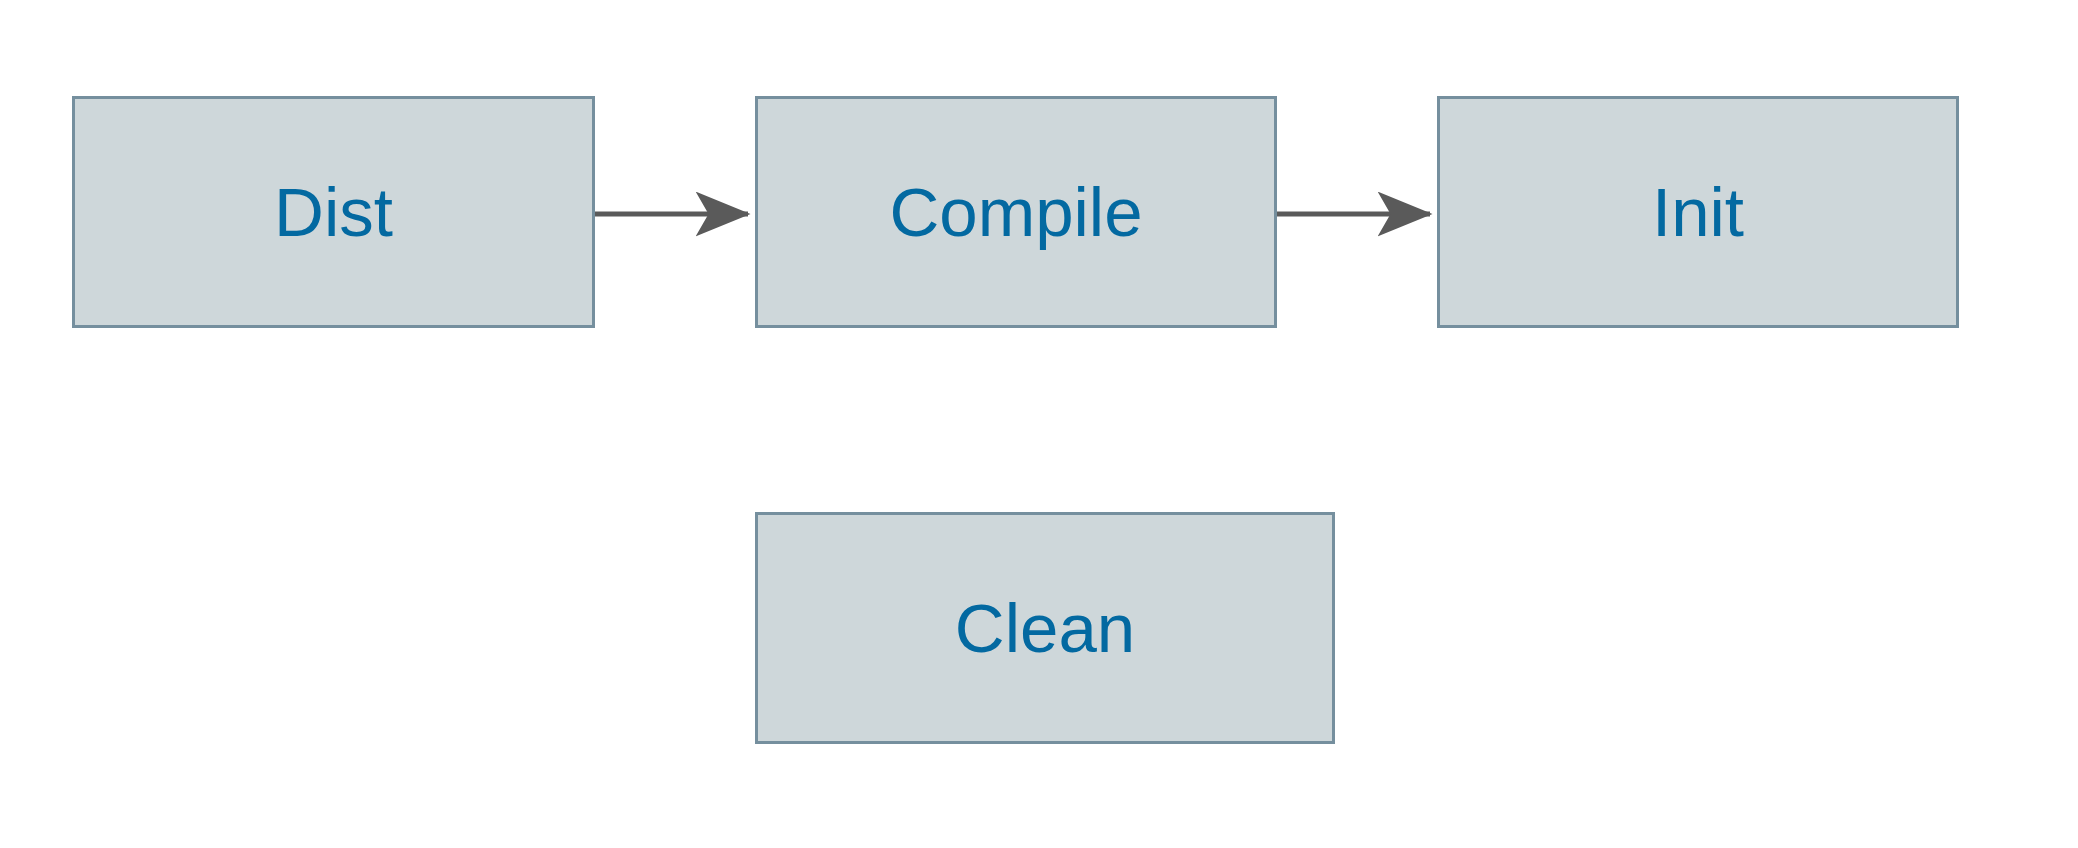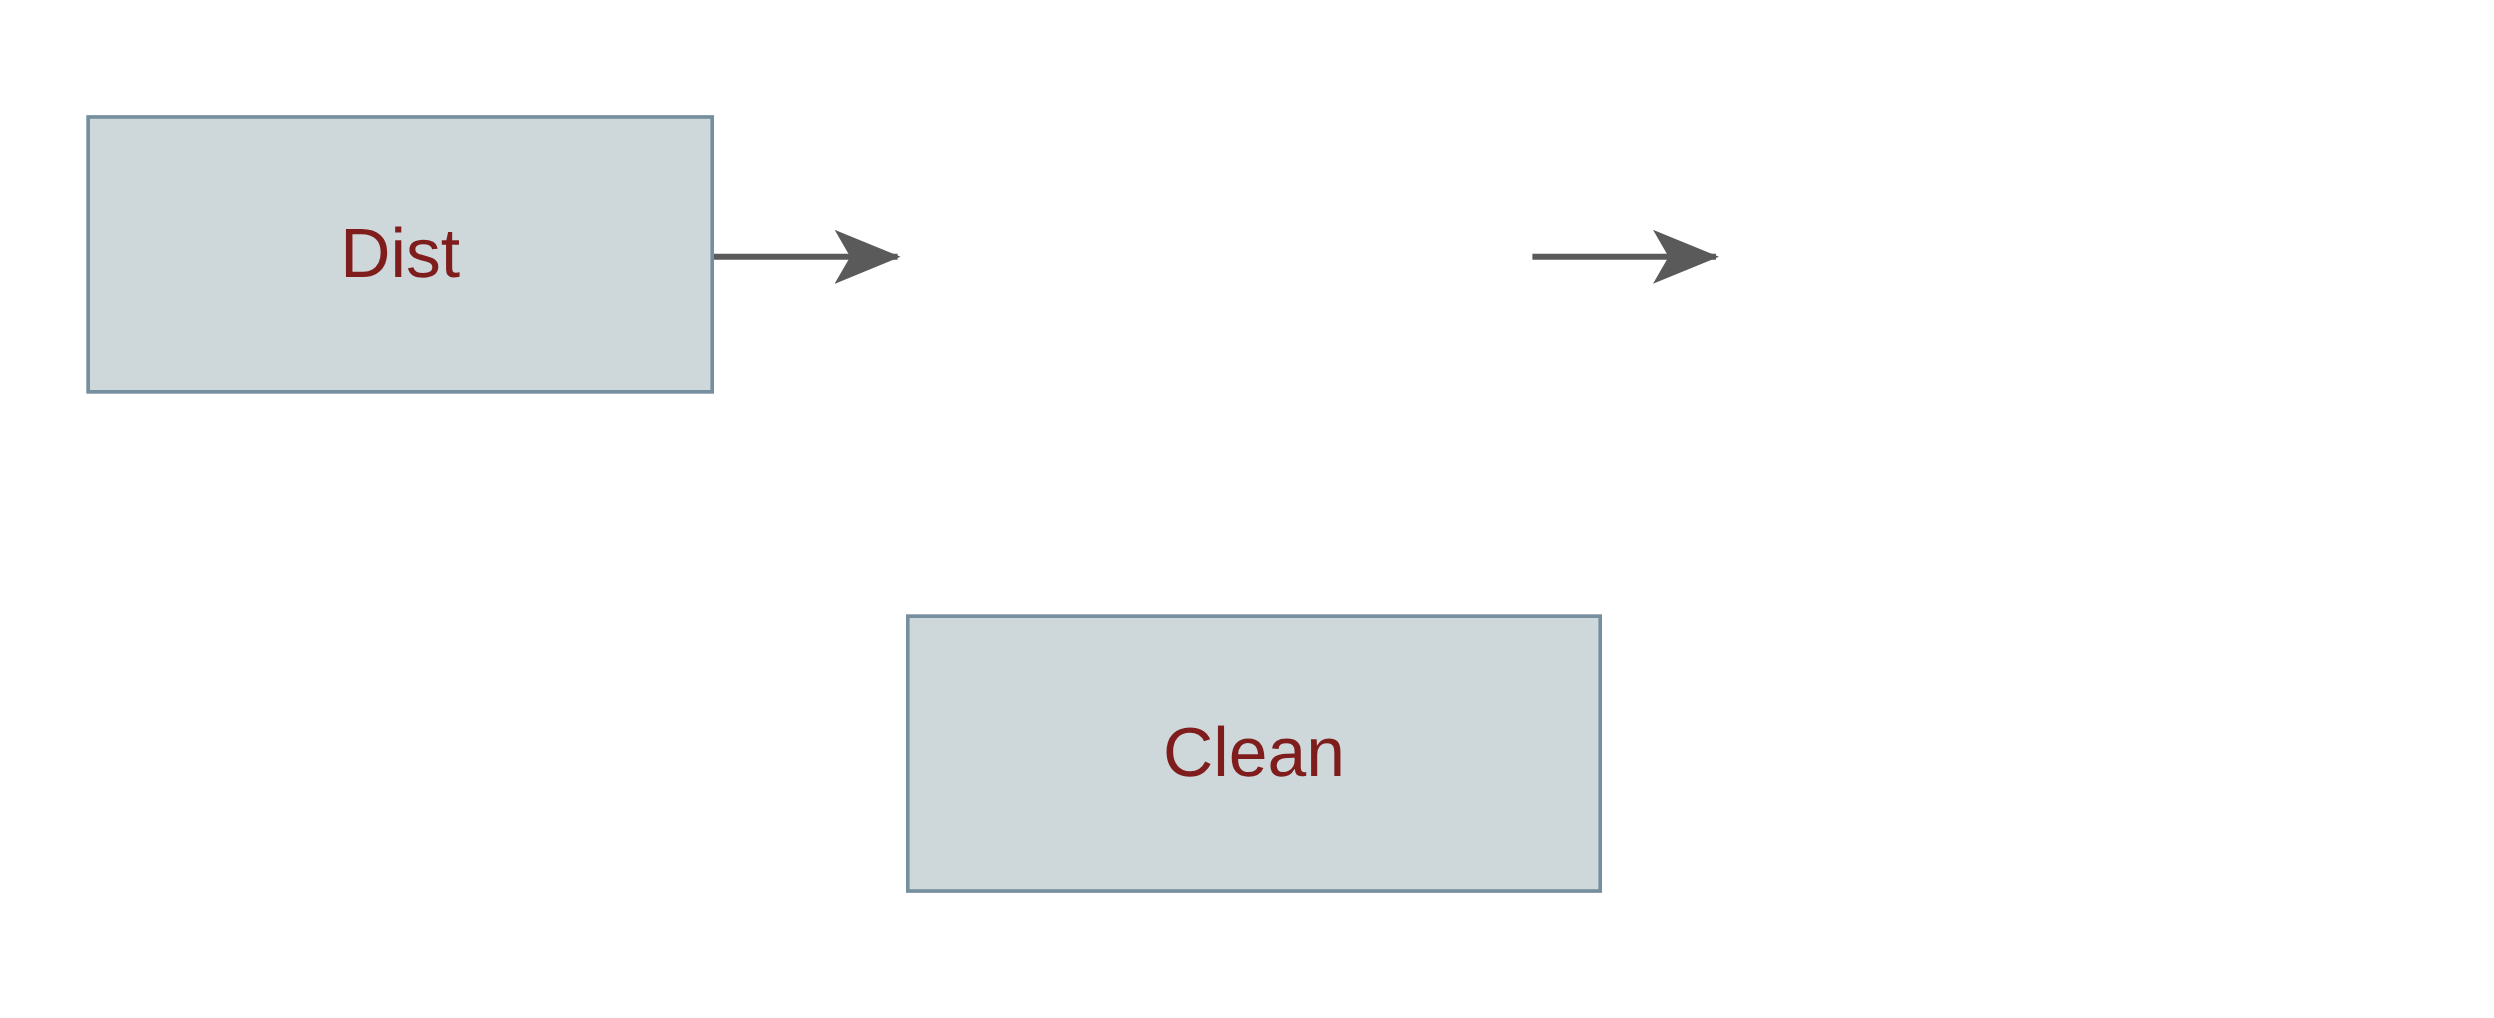--- a/index.html
+++ b/index.html
@@ -18,22 +18,22 @@
   .node {
     position: absolute;
     box-sizing: border-box;
     display: flex;
     align-items: center;
     justify-content: center;
     background: #ced7da;
     border: 3px solid #758f9e;
   }
   .node-label {
-    color: #7f1d1d;
-    font-size: 58px;
+    color: #0369a1;
+    font-size: 69px;
     font-weight: 400;
     line-height: 1;
     letter-spacing: 0px;
     white-space: nowrap;
     font-family: "Liberation Sans", sans-serif;
   }
   .edge {
     position: absolute;
     overflow: visible;
   }
@@ -58,19 +58,25 @@
         <path d="M0,0 L11,4.5 L0,9 L2.6,4.5 Z" fill="#5a5a5a"></path>
       </marker>
     </defs>
     <line x1="20" y1="30" x2="173" y2="30" stroke="#5a5a5a" stroke-width="5" marker-end="url(#arrowhead-2)"></line>
   </svg>
 
   <div class="node" style="left:72px; top:96px; width:523px; height:232px;">
     <span class="node-label">Dist</span>
   </div>
 
+  <div class="node" style="left:755px; top:96px; width:522px; height:232px;">
+    <span class="node-label">Compile</span>
+  </div>
 
+  <div class="node" style="left:1437px; top:96px; width:522px; height:232px;">
+    <span class="node-label">Init</span>
+  </div>
 
   <div class="node" style="left:755px; top:512px; width:580px; height:232px;">
     <span class="node-label">Clean</span>
   </div>
 
 </div>
 
 </body></html>

